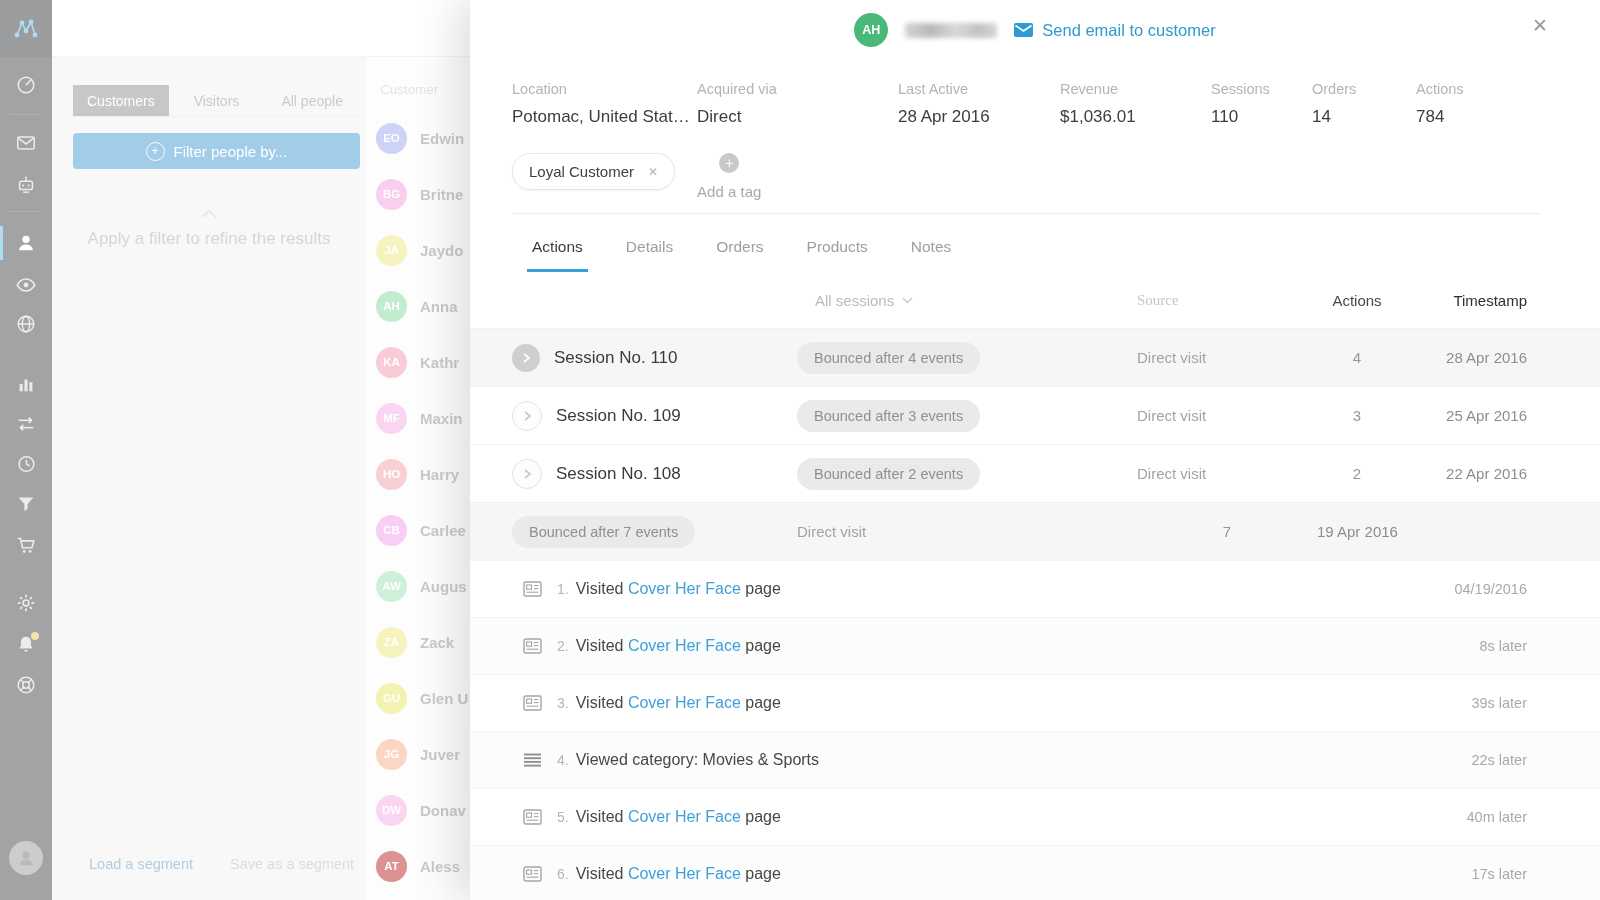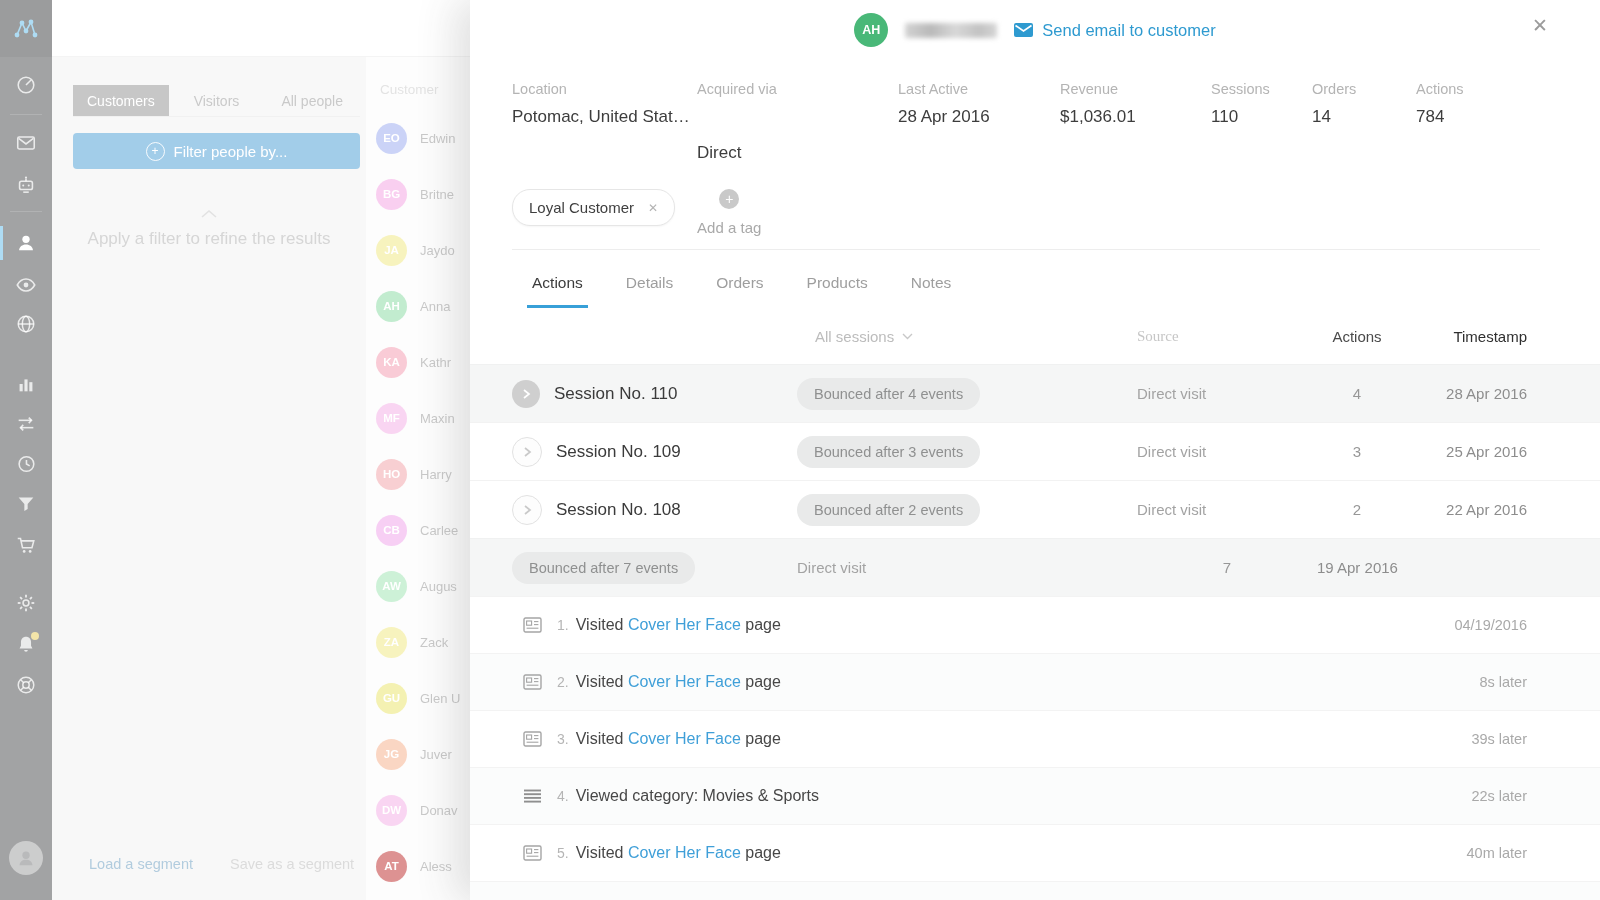--- a/index.html
+++ b/index.html
@@ -38,40 +38,40 @@
   .seg-links{position:absolute;bottom:28px;left:37px;display:flex;gap:37px;font-size:14.5px;white-space:nowrap;}
   .seg-load{color:#5d94ba;cursor:pointer;}
   .seg-save{color:#b5b5b5;cursor:pointer;}
 
   .list-panel{position:absolute;left:366px;top:57px;width:104px;height:843px;background:#fbfbfb;z-index:1;}
   .list-head{margin:25px 0 0 14px;color:#c4c4c4;font-size:13.5px;white-space:nowrap;}
   .clist{margin-top:13px;}
   .crow{display:flex;align-items:center;gap:13px;height:56px;padding-left:10px;cursor:pointer;}
   .avatar{width:31px;height:31px;border-radius:50%;color:#fff;font-size:11.5px;font-weight:bold;
           display:flex;align-items:center;justify-content:center;flex:none;}
-  .cname{font-size:13px;color:#8f8f8f;white-space:nowrap;}
+  .cname{font-size:15px;color:#8f8f8f;white-space:nowrap;font-weight:bold;}
 
   
   .dim{position:absolute;left:0;top:0;width:470px;height:900px;background:rgba(255,255,255,.52);z-index:5;pointer-events:none;}
 
   
   .overlay{position:absolute;left:470px;top:0;right:0;bottom:0;background:#fff;z-index:10;
            box-shadow:-14px 0 38px rgba(60,60,60,.16);}
   .close{position:absolute;top:16px;right:52px;color:#9b9b9b;font-size:19px;cursor:pointer;line-height:1;}
   .dhead{display:flex;align-items:center;justify-content:center;padding-top:13px;gap:11px;}
   .davatar{width:34px;height:34px;border-radius:50%;color:#fff;font-size:12.5px;font-weight:bold;
            display:flex;align-items:center;justify-content:center;}
   .blur-name{width:92px;height:15px;border-radius:2px;margin:0 6px;
              background:linear-gradient(90deg,#d2d2d2,#b9b9b9 28%,#d8d8d8 55%,#c2c2c2 80%,#d5d5d5);
              filter:blur(2.5px);}
   .email-link{display:flex;align-items:center;gap:9px;color:#2e9ad0;font-size:16.5px;cursor:pointer;}
 
   .stats{display:flex;padding-left:42px;margin-top:34px;}
   .stat{display:flex;flex-direction:column;}
-  .stat:nth-child(1){width:185px;} .stat:nth-child(2){width:201px;gap:36px;} .stat:nth-child(3){width:162px;}
+  .stat:nth-child(1){width:185px;} .stat:nth-child(2){width:201px;} .stat:nth-child(3){width:162px;}
   .stat:nth-child(4){width:151px;} .stat:nth-child(5){width:101px;} .stat:nth-child(6){width:104px;}
   .stat .lb{font-size:14.5px;color:#b4b4b4;}
   .stat .vl{font-size:17px;color:#3d3d3d;margin-top:10px;white-space:nowrap;}
 
   .tagrow{display:flex;margin:26px 0 0 42px;gap:22px;}
   .tagpill{display:flex;align-items:center;gap:14px;border:1px solid #e6e6e6;border-radius:18px;
            padding:0 16px;height:35px;font-size:15px;color:#3f3f3f;background:#fff;
            box-shadow:0 1px 2px rgba(0,0,0,.04);}
   .tagx{color:#b3b3b3;font-size:12px;cursor:pointer;}
   .addtag{display:flex;align-items:center;gap:10px;color:#a9a9a9;font-size:15px;cursor:pointer;flex-direction:column;}

